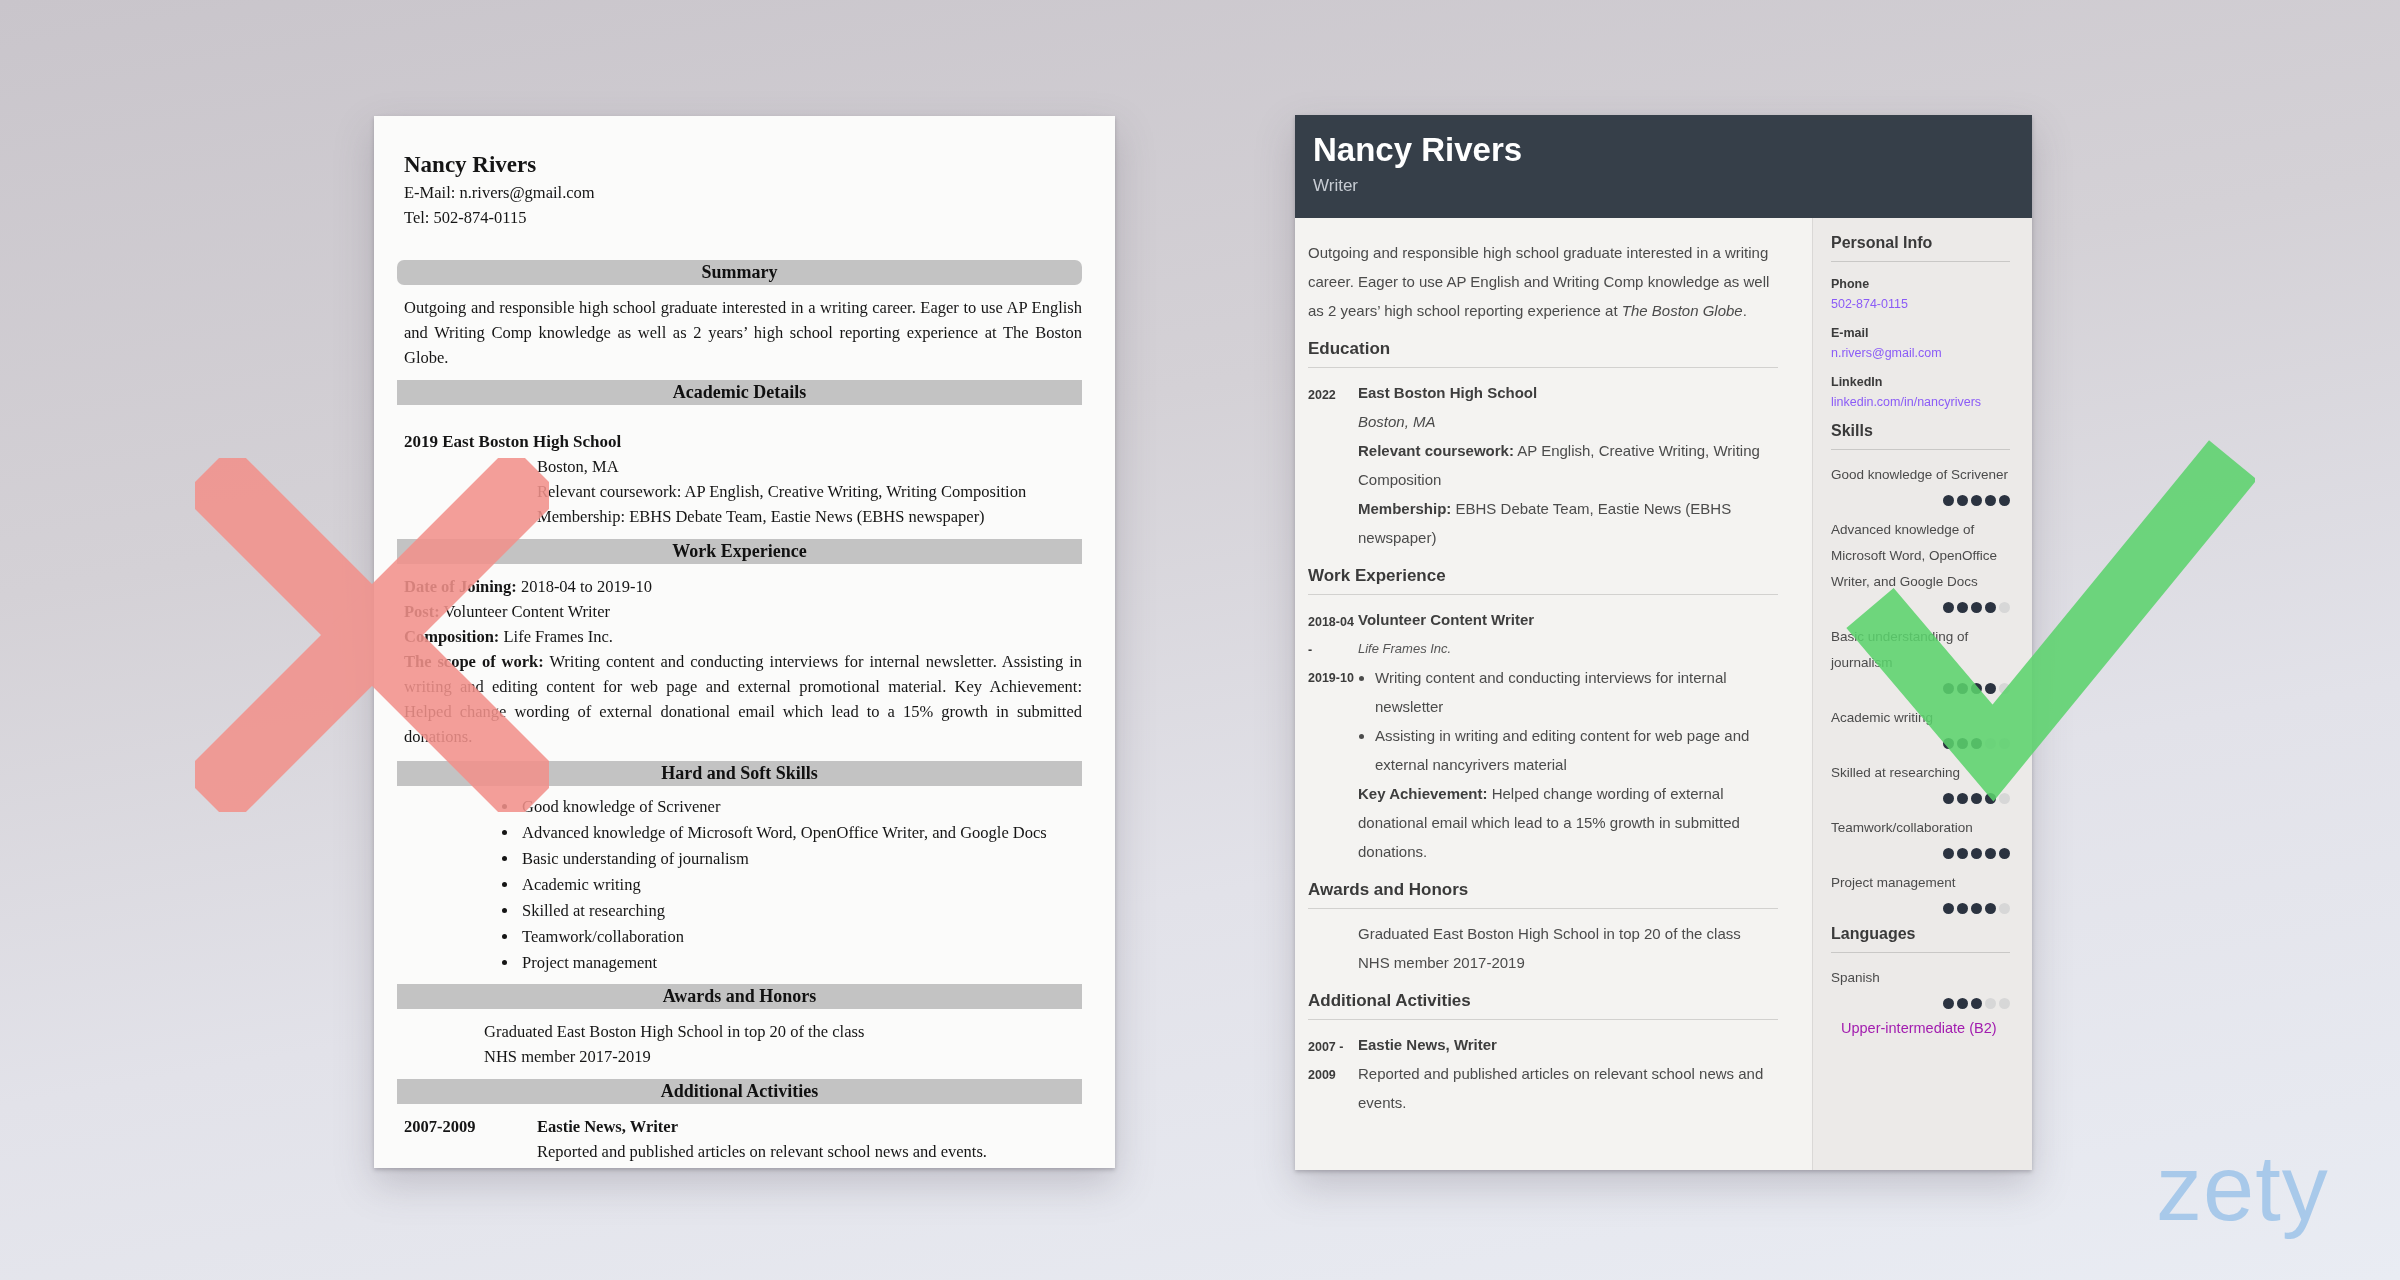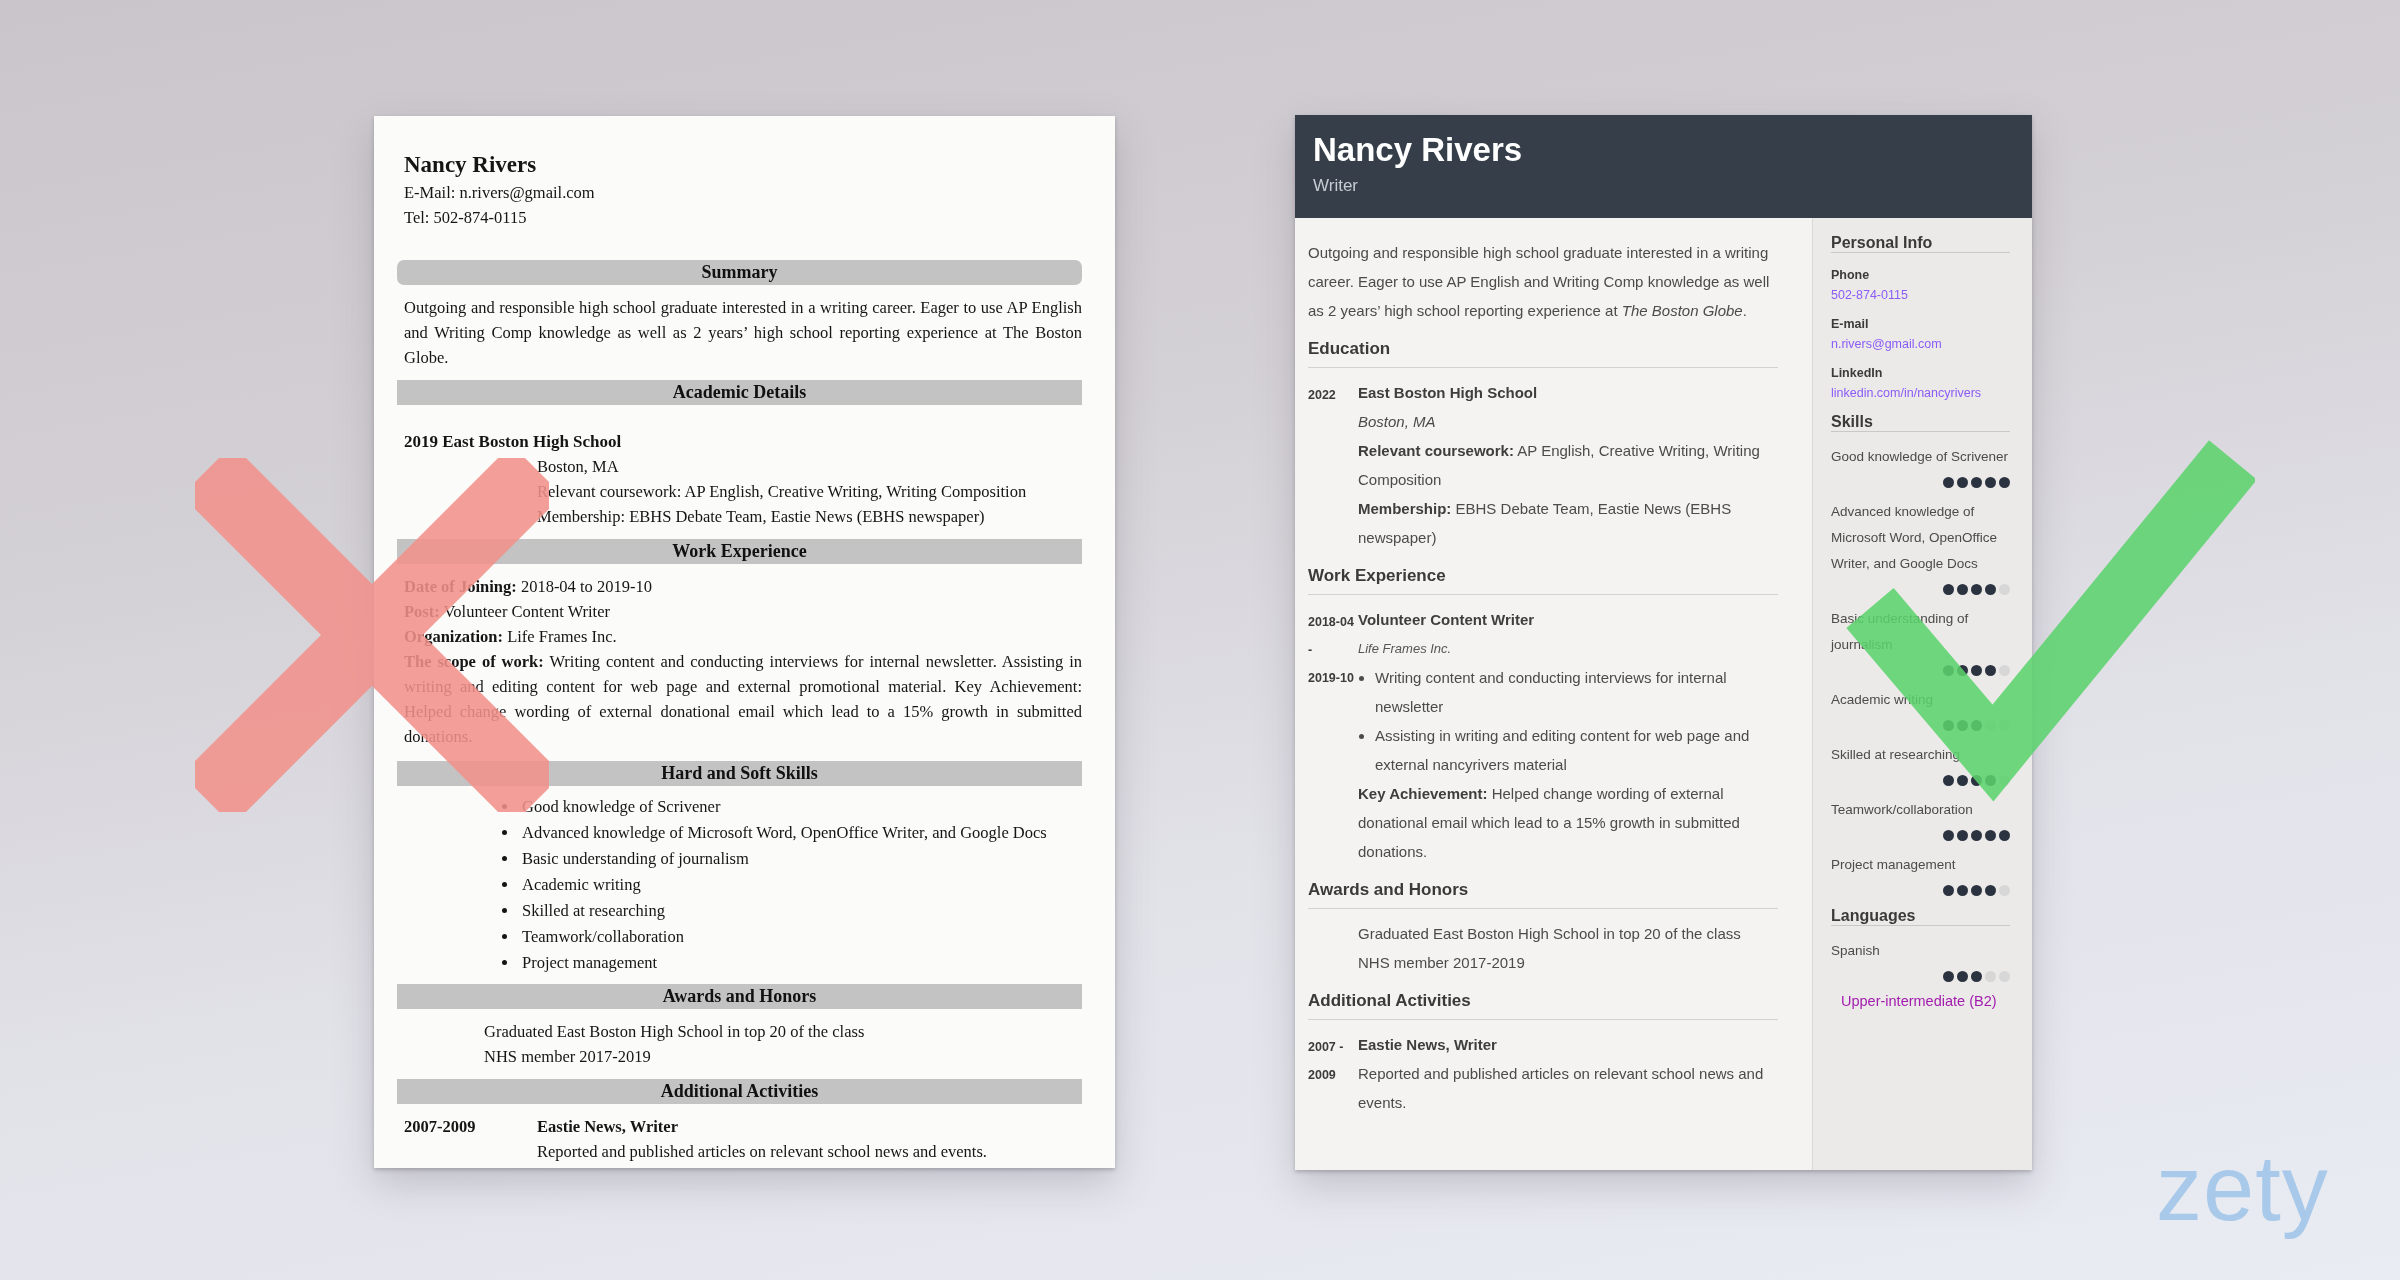--- a/index.html
+++ b/index.html
@@ -67,21 +67,21 @@
   .l-italic{font-style:italic;}
   .company{font-style:italic;font-size:13px;color:#555;}
   .gbullets{margin:0;padding-left:17px;list-style:disc;}
   .gbullets li{line-height:29px;}
   .gach{margin:0;}
   i.gi{font-style:italic;}
 
   .good-side{flex:1;background:#eceae8;border-left:1px solid #dad8d6;box-sizing:border-box;padding:16px 22px 0 18px;font-size:13.5px;line-height:26px;}
   .good-side h3{
     font-size:16px;font-weight:bold;color:#3a3a3a;margin:10px 0 12px 0;
-    border-bottom:1px solid #c9c8c6;line-height:18px;
+    padding-bottom:9px;border-bottom:1px solid #c9c8c6;line-height:18px;
   }
   .good-side h3.first{margin-top:0;}
   .pi-field{margin-bottom:9px;}
   .pi-label{font-weight:bold;color:#3b3b3b;font-size:12.5px;line-height:20px;}
   .pi-value{color:#8b5cf6;font-size:12.5px;line-height:20px;}
   .skill{margin-bottom:11px;}
   .skill-label{color:#4b4b4b;}
   .dots{display:flex;justify-content:flex-end;gap:3px;margin-top:7px;}
   .dot{width:11px;height:11px;border-radius:50%;background:#d7d7d7;}
   .dot.filled{background:#2b3340;}
@@ -111,21 +111,21 @@
   <div class="bar bar-academic">Academic Details</div>
   <div class="bad-school">2019 East Boston High School</div>
   <div class="ind">Boston, MA</div>
   <div class="ind"><span>Relevant coursework:</span> <span>AP English, Creative Writing, Writing Composition</span></div>
   <div class="ind"><span>Membership:</span> <span>EBHS Debate Team, Eastie News (EBHS newspaper)</span></div>
 
   <div class="bar bar-work">Work Experience</div>
   <div class="bad-workrows">
       <div><span class="b">Date of Joining:</span> <span>2018-04 to 2019-10</span></div>
       <div><span class="b">Post:</span> <span>Volunteer Content Writer</span></div>
-      <div><span class="b">Organization:</span> <span>Life Frames Inc.</span></div>
+      <div><span class="b">Composition:</span> <span>Life Frames Inc.</span></div>
     </div>
   <p class="bad-scope"><span class="b">The scope of work:</span> <span>Writing content and conducting interviews for internal newsletter. Assisting in writing and editing content for web page and external promotional material. Key Achievement: Helped change wording of external donational email which lead to a 15% growth in submitted donations.</span></p>
 
   <div class="bar bar-skills">Hard and Soft Skills</div>
   <ul class="bad-bullets">
       <li>Good knowledge of Scrivener</li>
       <li>Advanced knowledge of Microsoft Word, OpenOffice Writer, and Google Docs</li>
       <li>Basic understanding of journalism</li>
       <li>Academic writing</li>
       <li>Skilled at researching</li>

